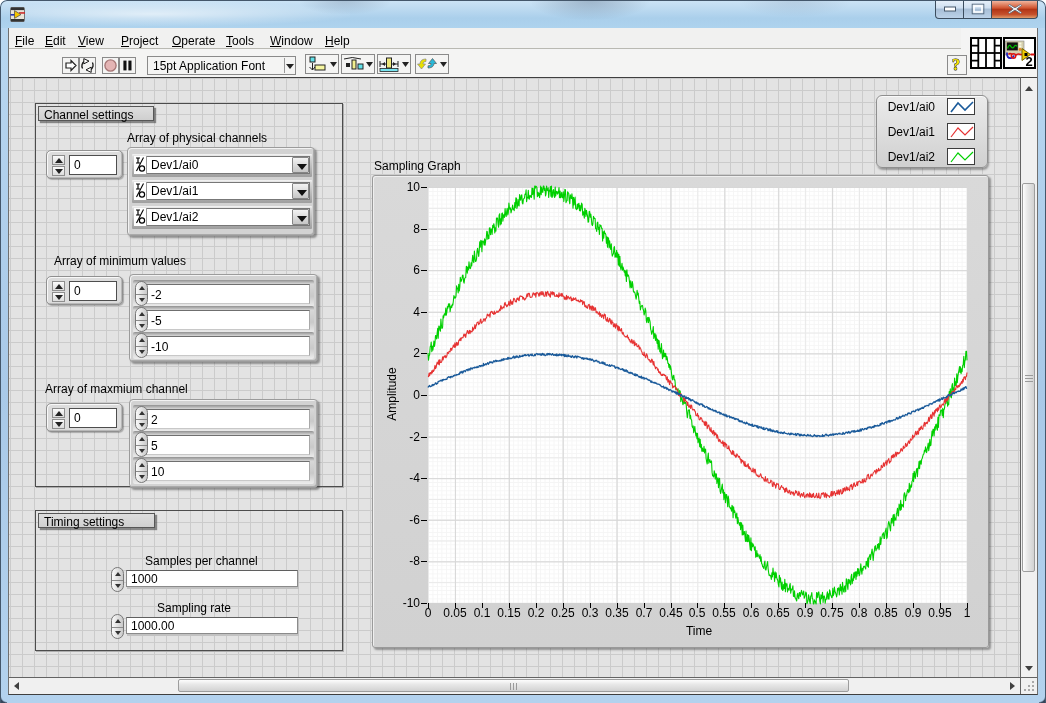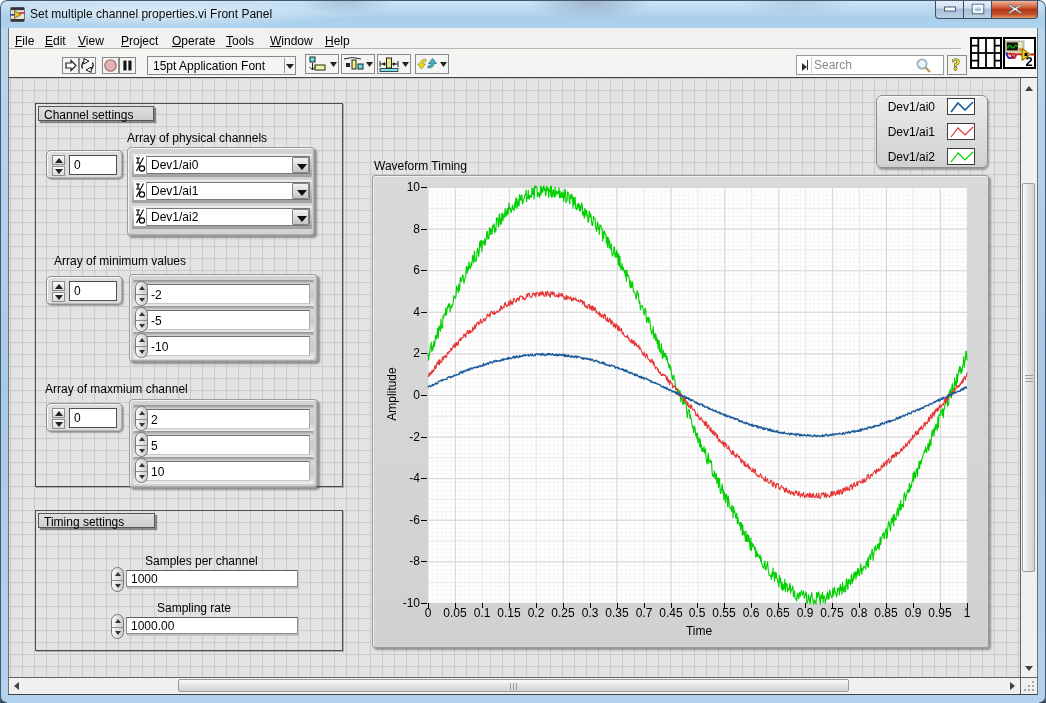--- a/index.html
+++ b/index.html
@@ -85,21 +85,20 @@
     <div style="position:absolute;left:740px;top:0;width:110px;height:16px;background:radial-gradient(ellipse at 50% 0%,rgba(110,130,155,.22),rgba(120,140,160,0) 75%)"></div>
  <svg id="vicon" style="position:absolute;left:10px;top:7px" width="15" height="15" viewBox="0 0 15 15">
   <rect x="0" y="0" width="15" height="15" rx="2" fill="#777"></rect>
   <rect x="1" y="3" width="13" height="9" fill="#e8e4d8"></rect>
   <rect x="1" y="0.5" width="13" height="2.6" fill="#333"></rect>
   <rect x="1" y="12" width="13" height="2.5" fill="#333"></rect>
   <rect x="0.5" y="7" width="5" height="1.6" fill="#2233bb"></rect>
   <rect x="9" y="5.2" width="6" height="1.5" fill="#cc2222"></rect>
   <path d="M4.5 3.6 L11 7.5 L4.5 11.4 Z" fill="#f5c400" stroke="#555" stroke-width="0.8"></path>
  </svg>
- <div id="ttext">Set multiple channel properties.vi Front Panel</div>
  <div id="wbtns">
   <div class="wb" id="wbmin">
         <svg width="13" height="6">
           <rect x="1" y="1" width="11" height="4" fill="#fff" stroke="#47586b" stroke-width="1"></rect>
         </svg>
       </div>
   <div class="wb" id="wbmax">
         <svg width="13" height="11" viewBox="0 0 13 11">
           <rect x="0.5" y="0.5" width="12" height="10" fill="none" stroke="#47586b" stroke-width="1"></rect>
           <rect x="2.5" y="2.5" width="8" height="6" fill="none" stroke="#fff" stroke-width="1.6"></rect>
@@ -167,30 +166,20 @@
             <path d="M4 9 L7 7 L7 11 Z M18 9 L15 7 L15 11 Z" fill="#222"></path>
             <rect x="8.5" y="3" width="5" height="10" fill="#efe87c" stroke="#222" stroke-width="1"></rect>
             <rect x="2" y="13.5" width="18" height="3" fill="#79e4ef" stroke="#222" stroke-width="0.8"></rect>
             <path d="M24 7 L31 7 L27.5 12 Z" fill="#222"></path>
           </svg></div>
 <div class="tbtn" style="left:406px;top:4px;width:34px;height:20px"><svg width="32" height="18" viewBox="0 0 32 18">
             <path d="M10 4 C5 4 4 7 4 9 L1.5 9 L5.5 14 L9.5 9 L7 9 C7 7.5 8 6.5 10 6.5 Z" fill="#e8e000" stroke="#888" stroke-width="0.7"></path>
             <path d="M12 13 C17 13 18 10 18 8.5 L20.5 8.5 L16.5 3.5 L12.5 8.5 L15 8.5 C15 10 14 10.8 12 10.8 Z" fill="#28b8d8" stroke="#555" stroke-width="0.7"></path>
             <path d="M24 7 L31 7 L27.5 12 Z" fill="#222"></path>
           </svg></div>
-<div class="tbtn" style="left:787px;top:5px;width:148px;height:20px;background:#fff;border-color:#9a9a9a">
-          <span class="tri" style="position:absolute;left:5px;top:7px;border-top:4px solid transparent;border-bottom:4px solid transparent;border-left:5px solid #333"></span>
-          <span style="position:absolute;left:10px;top:4px;width:1px;height:10px;background:#333"></span>
-          <span style="position:absolute;left:14px;top:1px;bottom:1px;width:1px;background:#ccc"></span>
-          <span style="position:absolute;left:17px;top:2px;font-size:12px;color:#8a8a8a">Search</span>
-          <svg style="position:absolute;right:11px;top:1px" width="17" height="17" viewBox="0 0 17 17">
-            <circle cx="7" cy="7" r="4.6" fill="#eef5fa" stroke="#9ab0c0" stroke-width="1.8"></circle>
-            <path d="M10.5 10.5 L15 15" stroke="#c09060" stroke-width="2.2"></path>
-          </svg>
-        </div>
 <div class="tbtn" style="left:938px;top:5px;width:20px;height:20px"><svg width="18" height="18" viewBox="0 0 18 18">
             <text x="4" y="14" font-family="Liberation Serif,serif" font-size="16" font-weight="bold" fill="#f5e400" stroke="#222" stroke-width="0.9" paint-order="stroke">?</text>
           </svg></div>
 <svg style="position:absolute;left:961px;top:-13px" width="32" height="32" viewBox="0 0 32 32">
           <rect x="1" y="1" width="30" height="30" fill="#fff" stroke="#000" stroke-width="2"></rect>
           <g stroke="#000" stroke-width="1.8">
             <path d="M8.3 2 L8.3 30 M16 2 L16 30 M24.6 2 L24.6 30"></path>
             <path d="M2 16 L30 16"></path>
             <path d="M2 8.6 L8.3 8.6 M2 23.6 L8.3 23.6 M24.6 8.6 L30 8.6 M24.6 23.6 L30 23.6"></path>
           </g>
@@ -339,21 +328,21 @@
 </div>
 <div class="lbl" style="left:148px;top:523px">Sampling rate</div>
 <div class="numctl" style="position:absolute;left:102px;top:538px">
  <div class="oval" style="left:0;top:-2px">
             <span class="tri" style="position:absolute;left:3px;top:4px;border-left:3px solid transparent;border-right:3px solid transparent;border-bottom:4px solid #333"></span>
             <span class="tri" style="position:absolute;left:3px;top:16px;border-left:3px solid transparent;border-right:3px solid transparent;border-top:4px solid #333"></span>
           </div>
  <div class="wf" style="left:15px;top:1px;width:172px;height:17px">1000.00</div>
 </div>
 
-<div class="lbl" style="left:365px;top:81px">Waveform Timing</div>
+<div class="lbl" style="left:365px;top:81px">Sampling Graph</div>
 <div id="graph">
  <div id="plot">
             <svg width="617" height="473" viewBox="0 0 617 473">
               <polyline points="55.0,177.0 55.5,184.2 56.1,179.5 56.6,179.0 57.2,170.7 57.7,170.2 58.2,166.0 58.8,175.8 59.3,170.0 59.9,174.1 60.4,170.3 60.9,165.1 61.5,170.5 62.0,166.9 62.5,159.5 63.1,159.7 63.6,162.9 64.2,156.6 64.7,152.4 65.2,162.2 65.8,150.0 66.3,150.3 66.9,154.0 67.4,155.3 67.9,143.1 68.5,150.4 69.0,152.5 69.6,151.3 70.1,139.8 70.6,141.9 71.2,138.0 71.7,137.8 72.2,139.3 72.8,132.1 73.3,139.1 73.9,135.6 74.4,130.6 74.9,132.3 75.5,127.8 76.0,130.6 76.6,127.7 77.1,135.6 77.6,131.9 78.2,129.9 78.7,131.7 79.3,128.4 79.8,129.1 80.3,125.5 80.9,119.5 81.4,122.1 81.9,120.9 82.5,122.0 83.0,120.1 83.6,109.8 84.1,112.7 84.6,112.1 85.2,117.0 85.7,108.3 86.3,114.9 86.8,110.9 87.3,101.4 87.9,105.2 88.4,105.2 89.0,102.4 89.5,99.2 90.0,99.1 90.6,105.5 91.1,107.2 91.7,102.2 92.2,101.9 92.7,101.6 93.3,90.5 93.8,90.4 94.3,97.1 94.9,91.4 95.4,94.0 96.0,85.9 96.5,91.1 97.0,92.8 97.6,92.1 98.1,86.8 98.7,89.9 99.2,84.5 99.7,79.2 100.3,85.1 100.8,86.6 101.4,75.0 101.9,80.7 102.4,85.5 103.0,85.2 103.5,83.4 104.0,75.4 104.6,72.2 105.1,76.4 105.7,80.4 106.2,75.1 106.7,65.8 107.3,71.3 107.8,64.4 108.4,65.0 108.9,75.8 109.4,65.2 110.0,64.9 110.5,66.0 111.1,68.9 111.6,62.9 112.1,69.3 112.7,64.1 113.2,63.0 113.8,55.3 114.3,55.6 114.8,63.2 115.4,59.1 115.9,62.7 116.4,51.9 117.0,51.7 117.5,58.8 118.1,53.3 118.6,53.0 119.1,58.5 119.7,49.4 120.2,51.7 120.8,47.7 121.3,50.4 121.8,56.9 122.4,51.7 122.9,55.2 123.5,42.0 124.0,42.0 124.5,42.0 125.1,48.5 125.6,51.3 126.1,39.3 126.7,37.7 127.2,48.9 127.8,42.8 128.3,47.9 128.8,37.7 129.4,37.0 129.9,45.2 130.5,39.8 131.0,38.2 131.5,41.5 132.1,32.6 132.6,38.1 133.2,40.5 133.7,35.4 134.2,32.2 134.8,38.9 135.3,36.9 135.9,27.0 136.4,31.2 136.9,33.5 137.5,31.9 138.0,36.9 138.5,34.9 139.1,32.9 139.6,29.0 140.2,33.4 140.7,33.1 141.2,34.7 141.8,26.5 142.3,31.6 142.9,21.9 143.4,22.1 143.9,32.5 144.5,29.7 145.0,23.4 145.6,29.3 146.1,30.0 146.6,18.6 147.2,23.2 147.7,24.2 148.2,19.5 148.8,18.9 149.3,27.0 149.9,27.9 150.4,23.0 150.9,22.8 151.5,21.9 152.0,18.0 152.6,18.4 153.1,13.9 153.6,25.7 154.2,21.3 154.7,21.9 155.3,14.4 155.8,22.6 156.3,23.1 156.9,19.4 157.4,19.5 157.9,21.2 158.5,21.4 159.0,12.0 159.6,18.4 160.1,12.4 160.6,16.5 161.2,23.2 161.7,10.0 162.3,12.1 162.8,10.1 163.3,10.5 163.9,11.5 164.4,20.7 165.0,16.2 165.5,19.8 166.0,17.1 166.6,21.8 167.1,17.3 167.7,10.0 168.2,18.7 168.7,11.5 169.3,15.9 169.8,16.3 170.3,10.0 170.9,10.0 171.4,14.4 172.0,12.2 172.5,19.9 173.0,18.0 173.6,10.0 174.1,14.1 174.7,14.6 175.2,11.8 175.7,21.4 176.3,14.2 176.8,15.3 177.4,10.6 177.9,20.2 178.4,10.0 179.0,21.5 179.5,20.1 180.0,14.6 180.6,13.6 181.1,19.8 181.7,21.5 182.2,11.0 182.7,20.0 183.3,15.4 183.8,15.2 184.4,18.1 184.9,16.0 185.4,17.1 186.0,11.6 186.5,21.8 187.1,15.0 187.6,21.8 188.1,19.9 188.7,16.3 189.2,21.6 189.8,21.7 190.3,15.9 190.8,25.5 191.4,20.5 191.9,13.4 192.4,13.7 193.0,26.7 193.5,25.0 194.1,24.6 194.6,15.8 195.1,16.8 195.7,17.2 196.2,24.5 196.8,27.8 197.3,18.9 197.8,21.0 198.4,22.6 198.9,17.9 199.5,22.8 200.0,32.1 200.5,21.4 201.1,28.9 201.6,24.3 202.1,21.0 202.7,32.4 203.2,33.1 203.8,33.7 204.3,28.0 204.8,32.4 205.4,28.3 205.9,27.2 206.5,34.7 207.0,29.3 207.5,34.9 208.1,32.3 208.6,27.1 209.2,28.5 209.7,39.3 210.2,35.3 210.8,37.9 211.3,42.2 211.8,32.2 212.4,34.6 212.9,40.4 213.5,34.4 214.0,37.5 214.5,39.8 215.1,46.2 215.6,45.9 216.2,35.4 216.7,35.8 217.2,41.3 217.8,38.0 218.3,42.1 218.9,48.7 219.4,49.6 219.9,47.8 220.5,40.4 221.0,42.5 221.6,42.3 222.1,42.5 222.6,52.6 223.2,52.8 223.7,55.5 224.2,46.9 224.8,46.2 225.3,53.5 225.9,51.3 226.4,58.5 226.9,48.6 227.5,50.2 228.0,49.5 228.6,52.5 229.1,52.3 229.6,64.9 230.2,55.9 230.7,62.2 231.3,54.8 231.8,57.4 232.3,57.3 232.9,58.9 233.4,67.2 233.9,60.9 234.5,71.1 235.0,61.4 235.6,62.5 236.1,72.0 236.6,64.8 237.2,70.5 237.7,73.5 238.3,67.7 238.8,76.4 239.3,80.1 239.9,78.6 240.4,77.7 241.0,71.2 241.5,70.7 242.0,81.1 242.6,77.1 243.1,81.3 243.6,74.3 244.2,81.3 244.7,76.7 245.3,89.0 245.8,78.2 246.3,90.1 246.9,80.3 247.4,90.8 248.0,94.0 248.5,90.5 249.0,87.4 249.6,94.1 250.1,91.1 250.7,93.4 251.2,96.1 251.7,94.5 252.3,100.0 252.8,94.8 253.4,105.5 253.9,93.9 254.4,100.2 255.0,98.8 255.5,99.5 256.0,101.6 256.6,106.8 257.1,111.9 257.7,104.8 258.2,110.5 258.7,111.8 259.3,105.5 259.8,108.4 260.4,115.2 260.9,116.2 261.4,115.9 262.0,117.1 262.5,119.7 263.1,123.1 263.6,120.2 264.1,114.2 264.7,118.9 265.2,117.0 265.7,122.0 266.3,127.5 266.8,125.2 267.4,133.9 267.9,131.1 268.4,130.3 269.0,129.4 269.5,129.5 270.1,133.3 270.6,134.7 271.1,139.0 271.7,136.7 272.2,132.0 272.8,134.6 273.3,144.3 273.8,146.7 274.4,142.0 274.9,141.5 275.5,146.8 276.0,141.4 276.5,143.5 277.1,145.8 277.6,153.1 278.1,154.7 278.7,158.3 279.2,156.5 279.8,154.5 280.3,150.6 280.8,162.5 281.4,159.0 281.9,157.3 282.5,164.5 283.0,158.8 283.5,162.8 284.1,167.5 284.6,163.1 285.2,173.2 285.7,164.2 286.2,165.2 286.8,175.6 287.3,172.4 287.8,177.1 288.4,167.6 288.9,174.9 289.5,182.6 290.0,181.1 290.5,174.1 291.1,180.8 291.6,177.3 292.2,180.4 292.7,177.3 293.2,183.9 293.8,180.3 294.3,182.4 294.9,187.5 295.4,187.3 295.9,191.5 296.5,188.3 297.0,193.4 297.5,189.9 298.1,193.3 298.6,198.3 299.2,202.5 299.7,203.9 300.2,199.8 300.8,199.4 301.3,204.0 301.9,203.8 302.4,209.9 302.9,213.9 303.5,212.3 304.0,213.8 304.6,214.4 305.1,212.7 305.6,219.5 306.2,219.5 306.7,214.4 307.3,215.5 307.8,225.6 308.3,222.2 308.9,221.6 309.4,224.6 309.9,228.8 310.5,227.1 311.0,221.8 311.6,227.4 312.1,227.2 312.6,226.3 313.2,228.8 313.7,235.4 314.3,241.8 314.8,238.3 315.3,234.1 315.9,234.0 316.4,233.9 317.0,242.5 317.5,239.2 318.0,243.3 318.6,243.8 319.1,250.3 319.6,251.6 320.2,249.9 320.7,256.7 321.3,253.8 321.8,250.3 322.3,255.4 322.9,259.9 323.4,257.0 324.0,262.9 324.5,257.4 325.0,266.8 325.6,263.0 326.1,262.0 326.7,270.6 327.2,263.4 327.7,271.6 328.3,268.4 328.8,275.2 329.4,272.0 329.9,275.5 330.4,275.2 331.0,270.4 331.5,276.9 332.0,273.0 332.6,273.2 333.1,282.3 333.7,285.9 334.2,288.0 334.7,282.1 335.3,277.0 335.8,287.1 336.4,284.2 336.9,283.6 337.4,286.6 338.0,286.4 338.5,284.9 339.1,296.4 339.6,300.0 340.1,299.4 340.7,301.0 341.2,294.7 341.7,297.3 342.3,303.2 342.8,297.8 343.4,298.1 343.9,307.4 344.4,302.6 345.0,301.8 345.5,311.7 346.1,303.1 346.6,302.3 347.1,315.2 347.7,317.5 348.2,314.7 348.8,310.8 349.3,308.1 349.8,316.9 350.4,313.7 350.9,323.6 351.5,316.3 352.0,318.2 352.5,326.6 353.1,318.5 353.6,318.5 354.1,323.0 354.7,330.7 355.2,320.0 355.8,323.8 356.3,330.9 356.8,330.8 357.4,332.7 357.9,331.9 358.5,335.2 359.0,329.3 359.5,330.7 360.1,341.6 360.6,330.9 361.2,336.4 361.7,334.8 362.2,337.5 362.8,342.3 363.3,339.2 363.8,337.0 364.4,347.6 364.9,341.2 365.5,345.9 366.0,347.7 366.5,349.3 367.1,346.3 367.6,353.6 368.2,346.6 368.7,347.8 369.2,359.0 369.8,349.0 370.3,358.8 370.9,356.7 371.4,355.6 371.9,359.7 372.5,365.5 373.0,355.1 373.5,365.2 374.1,365.7 374.6,358.6 375.2,365.8 375.7,359.3 376.2,362.6 376.8,369.3 377.3,373.9 377.9,361.9 378.4,374.6 378.9,366.7 379.5,370.8 380.0,367.9 380.6,369.7 381.1,371.2 381.6,374.1 382.2,370.8 382.7,381.2 383.3,380.3 383.8,374.6 384.3,380.7 384.9,377.8 385.4,380.0 385.9,380.0 386.5,382.3 387.0,378.6 387.6,385.1 388.1,380.7 388.6,387.4 389.2,388.4 389.7,391.0 390.3,390.7 390.8,392.5 391.3,387.5 391.9,385.1 392.4,393.7 393.0,394.0 393.5,391.0 394.0,388.4 394.6,385.6 395.1,392.5 395.6,396.4 396.2,399.6 396.7,399.0 397.3,399.2 397.8,400.5 398.3,403.4 398.9,396.8 399.4,401.0 400.0,392.0 400.5,398.4 401.0,397.0 401.6,405.5 402.1,395.9 402.7,401.6 403.2,396.9 403.7,401.6 404.3,403.6 404.8,404.5 405.4,408.6 405.9,410.9 406.4,399.2 407.0,406.1 407.5,401.9 408.0,408.2 408.6,413.2 409.1,406.0 409.7,414.4 410.2,413.6 410.7,408.4 411.3,412.4 411.8,403.3 412.4,415.8 412.9,407.4 413.4,410.0 414.0,407.9 414.5,416.0 415.1,412.4 415.6,413.7 416.1,414.2 416.7,408.9 417.2,407.5 417.7,417.2 418.3,413.3 418.8,413.8 419.4,412.3 419.9,409.8 420.4,420.3 421.0,420.6 421.5,414.7 422.1,421.9 422.6,422.0 423.1,423.6 423.7,424.9 424.2,419.0 424.8,417.3 425.3,421.7 425.8,422.8 426.4,416.5 426.9,416.8 427.4,420.4 428.0,417.4 428.5,414.4 429.1,416.5 429.6,418.9 430.1,418.6 430.7,415.0 431.2,422.2 431.8,420.7 432.3,419.4 432.8,416.0 433.4,417.3 433.9,427.8 434.5,426.6 435.0,424.7 435.5,418.8 436.1,421.4 436.6,425.3 437.2,427.6 437.7,420.0 438.2,419.9 438.8,416.6 439.3,422.7 439.8,422.8 440.4,428.0 440.9,428.0 441.5,423.8 442.0,425.3 442.5,426.3 443.1,428.0 443.6,416.5 444.2,418.2 444.7,421.7 445.2,416.5 445.8,415.8 446.3,420.2 446.9,425.7 447.4,428.0 447.9,418.9 448.5,422.7 449.0,420.1 449.5,416.4 450.1,426.4 450.6,420.7 451.2,419.9 451.7,421.7 452.2,427.1 452.8,423.4 453.3,423.4 453.9,418.6 454.4,415.9 454.9,423.0 455.5,417.8 456.0,423.1 456.6,413.9 457.1,415.5 457.6,418.9 458.2,420.0 458.7,421.7 459.2,421.3 459.8,412.2 460.3,419.7 460.9,417.9 461.4,411.1 461.9,415.3 462.5,416.6 463.0,418.1 463.6,420.9 464.1,418.2 464.6,412.4 465.2,413.9 465.7,411.7 466.3,419.0 466.8,413.9 467.3,408.3 467.9,414.7 468.4,410.7 469.0,418.3 469.5,406.2 470.0,410.8 470.6,415.4 471.1,416.1 471.6,410.3 472.2,409.9 472.7,415.7 473.3,402.9 473.8,403.6 474.3,409.3 474.9,413.5 475.4,403.3 476.0,407.3 476.5,403.9 477.0,406.2 477.6,408.9 478.1,400.7 478.7,398.2 479.2,407.8 479.7,403.0 480.3,404.8 480.8,396.8 481.3,401.9 481.9,396.3 482.4,395.9 483.0,403.4 483.5,395.8 484.0,400.3 484.6,392.6 485.1,397.8 485.7,392.9 486.2,399.7 486.7,398.8 487.3,394.2 487.8,387.9 488.4,394.3 488.9,398.3 489.4,392.3 490.0,394.3 490.5,390.7 491.1,390.2 491.6,390.7 492.1,391.8 492.7,392.9 493.2,385.2 493.7,386.2 494.3,390.2 494.8,382.0 495.4,391.3 495.9,380.9 496.4,380.7 497.0,378.5 497.5,383.6 498.1,379.0 498.6,376.1 499.1,373.1 499.7,378.9 500.2,384.4 500.8,377.2 501.3,375.2 501.8,370.6 502.4,369.7 502.9,374.8 503.4,372.8 504.0,372.9 504.5,368.4 505.1,371.9 505.6,367.6 506.1,373.6 506.7,368.4 507.2,360.7 507.8,368.5 508.3,362.7 508.8,362.4 509.4,358.8 509.9,357.8 510.5,356.8 511.0,362.5 511.5,362.4 512.1,356.0 512.6,354.5 513.1,352.0 513.7,362.6 514.2,361.2 514.8,352.5 515.3,347.5 515.8,345.5 516.4,348.0 516.9,351.3 517.5,354.9 518.0,346.6 518.5,342.3 519.1,347.2 519.6,342.8 520.2,338.9 520.7,349.7 521.2,338.3 521.8,344.2 522.3,342.1 522.9,344.2 523.4,337.9 523.9,336.3 524.5,332.2 525.0,339.7 525.5,339.9 526.1,328.0 526.6,330.3 527.2,334.5 527.7,324.2 528.2,333.7 528.8,328.2 529.3,330.0 529.9,328.9 530.4,331.1 530.9,319.1 531.5,316.7 532.0,318.7 532.6,324.7 533.1,319.7 533.6,319.9 534.2,315.4 534.7,313.6 535.2,315.4 535.8,316.7 536.3,307.4 536.9,315.1 537.4,311.4 537.9,308.9 538.5,311.1 539.0,305.4 539.6,304.2 540.1,297.3 540.6,305.7 541.2,295.2 541.7,298.4 542.3,302.5 542.8,297.3 543.3,294.5 543.9,292.5 544.4,300.8 545.0,292.0 545.5,292.3 546.0,285.5 546.6,292.8 547.1,284.5 547.6,286.0 548.2,288.3 548.7,283.2 549.3,282.2 549.8,280.2 550.3,278.3 550.9,278.0 551.4,274.3 552.0,276.0 552.5,270.9 553.0,273.2 553.6,276.6 554.1,273.6 554.7,270.5 555.2,267.1 555.7,274.7 556.3,270.6 556.8,263.2 557.3,269.8 557.9,269.1 558.4,262.3 559.0,255.1 559.5,259.9 560.0,253.4 560.6,253.3 561.1,259.9 561.7,250.8 562.2,254.3 562.7,248.6 563.3,248.1 563.8,252.5 564.4,254.3 564.9,241.4 565.4,251.4 566.0,238.8 566.5,239.0 567.0,239.6 567.6,234.8 568.1,233.7 568.7,234.6 569.2,239.4 569.7,232.3 570.3,241.7 570.8,233.2 571.4,233.1 571.9,228.8 572.4,227.5 573.0,227.4 573.5,222.9 574.1,220.0 574.6,230.1 575.1,227.1 575.7,228.7 576.2,215.6 576.8,218.8 577.3,212.7 577.8,220.9 578.4,221.8 578.9,210.1 579.4,207.6 580.0,214.7 580.5,211.9 581.1,214.3 581.6,202.0 582.1,209.5 582.7,205.7 583.2,209.8 583.8,197.7 584.3,206.7 584.8,201.1 585.4,196.8 585.9,194.6 586.5,190.5 587.0,196.5 587.5,190.8 588.1,197.6 588.6,192.7 589.1,195.8 589.7,189.2 590.2,189.0 590.8,180.3 591.3,191.6 591.8,185.7 592.4,183.5 592.9,175.2 593.5,175.3 594.0,184.4" fill="none" stroke="#00cf00" stroke-width="1.1" stroke-linejoin="round"></polyline>
               <polyline points="55.0,200.2 55.5,200.6 56.1,197.0 56.6,199.8 57.2,196.5 57.7,196.8 58.2,198.0 58.8,194.8 59.3,196.9 59.9,194.0 60.4,195.5 60.9,194.8 61.5,192.2 62.0,189.3 62.5,192.7 63.1,191.6 63.6,188.6 64.2,186.1 64.7,187.7 65.2,188.1 65.8,184.1 66.3,189.0 66.9,183.6 67.4,186.4 67.9,186.6 68.5,186.2 69.0,184.5 69.6,180.9 70.1,184.0 70.6,181.1 71.2,180.2 71.7,181.1 72.2,179.5 72.8,181.8 73.3,181.2 73.9,179.8 74.4,176.4 74.9,177.3 75.5,177.4 76.0,175.3 76.6,175.5 77.1,175.8 77.6,172.3 78.2,172.3 78.7,174.4 79.3,171.9 79.8,171.6 80.3,169.1 80.9,169.3 81.4,171.4 81.9,166.8 82.5,171.2 83.0,168.9 83.6,166.4 84.1,169.4 84.6,166.9 85.2,169.0 85.7,164.8 86.3,163.7 86.8,164.3 87.3,162.0 87.9,164.7 88.4,161.9 89.0,162.0 89.5,161.6 90.0,161.8 90.6,159.0 91.1,157.9 91.7,160.1 92.2,158.5 92.7,161.5 93.3,157.3 93.8,157.1 94.3,154.5 94.9,155.0 95.4,157.7 96.0,156.6 96.5,154.4 97.0,157.7 97.6,154.7 98.1,155.9 98.7,155.7 99.2,155.6 99.7,151.0 100.3,154.2 100.8,153.0 101.4,151.7 101.9,148.5 102.4,152.6 103.0,150.0 103.5,149.0 104.0,146.6 104.6,146.5 105.1,145.8 105.7,148.7 106.2,147.5 106.7,147.4 107.3,143.9 107.8,143.0 108.4,147.3 108.9,146.7 109.4,145.9 110.0,145.5 110.5,143.6 111.1,142.6 111.6,144.1 112.1,145.2 112.7,142.4 113.2,142.2 113.8,140.7 114.3,138.0 114.8,139.2 115.4,139.8 115.9,138.8 116.4,138.1 117.0,141.3 117.5,136.0 118.1,136.3 118.6,135.4 119.1,135.5 119.7,137.5 120.2,137.1 120.8,138.4 121.3,135.0 121.8,137.9 122.4,137.6 122.9,136.4 123.5,136.3 124.0,134.9 124.5,136.3 125.1,136.2 125.6,135.0 126.1,135.0 126.7,133.1 127.2,134.8 127.8,129.5 128.3,130.7 128.8,133.1 129.4,132.2 129.9,131.3 130.5,130.9 131.0,132.0 131.5,127.5 132.1,126.4 132.6,129.2 133.2,128.8 133.7,130.8 134.2,130.4 134.8,128.8 135.3,129.0 135.9,125.4 136.4,129.0 136.9,129.6 137.5,123.9 138.0,126.1 138.5,128.1 139.1,125.5 139.6,128.3 140.2,125.2 140.7,122.3 141.2,122.7 141.8,123.5 142.3,125.8 142.9,125.0 143.4,125.9 143.9,122.2 144.5,123.4 145.0,121.7 145.6,124.1 146.1,124.6 146.6,121.0 147.2,119.8 147.7,120.3 148.2,120.4 148.8,120.2 149.3,120.5 149.9,123.3 150.4,121.4 150.9,122.2 151.5,124.0 152.0,123.8 152.6,122.2 153.1,122.2 153.6,119.5 154.2,117.8 154.7,120.7 155.3,117.7 155.8,117.2 156.3,117.3 156.9,120.6 157.4,121.4 157.9,121.2 158.5,121.3 159.0,121.1 159.6,118.6 160.1,116.9 160.6,117.1 161.2,119.2 161.7,118.1 162.3,117.1 162.8,121.2 163.3,117.8 163.9,116.3 164.4,117.0 165.0,117.1 165.5,118.6 166.0,120.3 166.6,116.7 167.1,119.3 167.7,116.5 168.2,115.5 168.7,118.8 169.3,118.8 169.8,115.6 170.3,116.9 170.9,120.1 171.4,120.3 172.0,120.2 172.5,115.8 173.0,116.3 173.6,120.2 174.1,116.2 174.7,115.3 175.2,117.2 175.7,119.1 176.3,117.9 176.8,120.4 177.4,121.1 177.9,115.6 178.4,117.5 179.0,118.2 179.5,115.9 180.0,118.9 180.6,116.4 181.1,116.7 181.7,120.3 182.2,120.2 182.7,120.0 183.3,120.4 183.8,118.5 184.4,120.4 184.9,119.6 185.4,121.4 186.0,116.9 186.5,120.3 187.1,119.8 187.6,119.1 188.1,117.4 188.7,120.3 189.2,117.5 189.8,120.1 190.3,120.0 190.8,120.2 191.4,123.3 191.9,121.0 192.4,122.6 193.0,123.8 193.5,119.3 194.1,123.1 194.6,121.5 195.1,120.2 195.7,121.4 196.2,122.9 196.8,121.9 197.3,121.9 197.8,120.7 198.4,124.9 198.9,122.4 199.5,124.4 200.0,124.5 200.5,121.8 201.1,123.5 201.6,123.4 202.1,122.5 202.7,121.8 203.2,124.7 203.8,124.0 204.3,124.8 204.8,125.0 205.4,124.2 205.9,125.8 206.5,125.6 207.0,126.2 207.5,123.7 208.1,125.4 208.6,124.6 209.2,124.5 209.7,128.7 210.2,127.2 210.8,125.3 211.3,126.1 211.8,130.5 212.4,130.9 212.9,129.3 213.5,131.7 214.0,131.1 214.5,132.3 215.1,129.2 215.6,128.8 216.2,128.4 216.7,133.1 217.2,130.1 217.8,130.8 218.3,134.1 218.9,130.1 219.4,129.9 219.9,134.6 220.5,130.7 221.0,134.2 221.6,134.1 222.1,131.5 222.6,132.7 223.2,137.0 223.7,135.8 224.2,135.7 224.8,137.0 225.3,138.2 225.9,137.9 226.4,135.9 226.9,140.4 227.5,137.6 228.0,138.7 228.6,141.5 229.1,140.1 229.6,138.8 230.2,139.8 230.7,142.8 231.3,137.8 231.8,139.4 232.3,138.7 232.9,144.2 233.4,143.7 233.9,145.4 234.5,141.5 235.0,144.9 235.6,146.1 236.1,144.8 236.6,142.4 237.2,143.4 237.7,147.1 238.3,148.2 238.8,144.1 239.3,146.6 239.9,146.3 240.4,150.3 241.0,150.9 241.5,147.7 242.0,149.7 242.6,152.2 243.1,147.6 243.6,149.9 244.2,149.3 244.7,154.0 245.3,150.0 245.8,155.0 246.3,150.9 246.9,153.8 247.4,154.9 248.0,154.1 248.5,152.5 249.0,156.8 249.6,158.1 250.1,156.3 250.7,158.4 251.2,159.7 251.7,159.9 252.3,161.0 252.8,160.7 253.4,160.5 253.9,161.1 254.4,159.0 255.0,162.2 255.5,161.5 256.0,163.9 256.6,163.5 257.1,165.9 257.7,165.1 258.2,167.0 258.7,163.3 259.3,164.9 259.8,167.6 260.4,166.4 260.9,164.3 261.4,169.7 262.0,166.1 262.5,168.9 263.1,169.0 263.6,167.6 264.1,170.7 264.7,170.6 265.2,170.1 265.7,169.0 266.3,173.3 266.8,171.0 267.4,172.3 267.9,173.3 268.4,175.2 269.0,176.1 269.5,178.4 270.1,178.5 270.6,179.4 271.1,176.1 271.7,179.5 272.2,180.6 272.8,181.6 273.3,177.8 273.8,178.2 274.4,180.0 274.9,182.8 275.5,183.7 276.0,184.0 276.5,183.6 277.1,185.9 277.6,184.8 278.1,186.5 278.7,183.0 279.2,183.6 279.8,186.6 280.3,189.0 280.8,185.4 281.4,189.8 281.9,190.2 282.5,192.8 283.0,191.2 283.5,191.3 284.1,191.8 284.6,194.1 285.2,193.0 285.7,196.5 286.2,195.6 286.8,197.2 287.3,196.0 287.8,198.7 288.4,199.5 288.9,198.4 289.5,199.5 290.0,198.0 290.5,199.0 291.1,198.3 291.6,199.5 292.2,199.8 292.7,199.4 293.2,202.9 293.8,203.9 294.3,200.7 294.9,206.2 295.4,203.5 295.9,204.6 296.5,208.7 297.0,204.7 297.5,205.0 298.1,207.2 298.6,207.2 299.2,207.4 299.7,211.9 300.2,210.3 300.8,211.1 301.3,209.8 301.9,210.6 302.4,211.1 302.9,213.1 303.5,212.0 304.0,213.8 304.6,214.4 305.1,217.7 305.6,219.5 306.2,219.6 306.7,218.9 307.3,221.0 307.8,217.4 308.3,219.6 308.9,219.8 309.4,220.5 309.9,220.8 310.5,222.5 311.0,226.0 311.6,222.0 312.1,222.9 312.6,225.0 313.2,225.4 313.7,225.4 314.3,229.4 314.8,226.2 315.3,229.6 315.9,231.3 316.4,230.8 317.0,228.7 317.5,232.4 318.0,229.9 318.6,229.2 319.1,232.6 319.6,233.9 320.2,234.0 320.7,233.4 321.3,233.5 321.8,235.0 322.3,235.5 322.9,239.4 323.4,239.6 324.0,239.6 324.5,237.4 325.0,240.6 325.6,239.7 326.1,243.5 326.7,243.9 327.2,243.3 327.7,241.5 328.3,242.0 328.8,242.8 329.4,245.6 329.9,244.9 330.4,245.8 331.0,246.4 331.5,249.1 332.0,245.2 332.6,249.8 333.1,245.9 333.7,246.7 334.2,252.7 334.7,250.7 335.3,249.2 335.8,249.0 336.4,252.6 336.9,254.2 337.4,255.2 338.0,251.5 338.5,256.3 339.1,254.8 339.6,257.9 340.1,256.3 340.7,254.4 341.2,259.7 341.7,256.3 342.3,258.7 342.8,257.1 343.4,258.8 343.9,262.1 344.4,258.8 345.0,261.7 345.5,265.0 346.1,265.7 346.6,263.4 347.1,264.2 347.7,265.7 348.2,267.2 348.8,266.6 349.3,267.3 349.8,264.8 350.4,270.2 350.9,266.4 351.5,266.5 352.0,271.2 352.5,267.0 353.1,268.8 353.6,268.3 354.1,272.4 354.7,272.5 355.2,272.9 355.8,269.9 356.3,272.8 356.8,274.7 357.4,274.8 357.9,276.2 358.5,278.1 359.0,278.3 359.5,274.5 360.1,278.3 360.6,275.0 361.2,279.5 361.7,279.9 362.2,279.0 362.8,281.4 363.3,280.8 363.8,277.9 364.4,278.8 364.9,279.8 365.5,281.3 366.0,280.2 366.5,280.5 367.1,283.3 367.6,282.8 368.2,287.1 368.7,283.6 369.2,285.8 369.8,284.5 370.3,285.6 370.9,288.1 371.4,290.0 371.9,285.3 372.5,290.5 373.0,288.9 373.5,290.1 374.1,290.8 374.6,288.7 375.2,287.8 375.7,292.4 376.2,290.5 376.8,293.0 377.3,292.0 377.9,293.4 378.4,295.1 378.9,295.6 379.5,295.7 380.0,292.1 380.6,294.9 381.1,296.9 381.6,293.3 382.2,293.2 382.7,296.8 383.3,299.0 383.8,299.1 384.3,300.1 384.9,299.0 385.4,300.9 385.9,300.4 386.5,300.7 387.0,299.3 387.6,297.8 388.1,299.0 388.6,301.3 389.2,301.7 389.7,301.4 390.3,302.6 390.8,303.2 391.3,305.2 391.9,304.3 392.4,300.6 393.0,305.8 393.5,304.0 394.0,303.6 394.6,302.6 395.1,306.7 395.6,306.7 396.2,307.1 396.7,306.6 397.3,306.6 397.8,304.0 398.3,304.9 398.9,305.1 399.4,310.3 400.0,310.6 400.5,306.9 401.0,306.1 401.6,308.9 402.1,308.5 402.7,312.2 403.2,310.2 403.7,307.4 404.3,308.2 404.8,308.3 405.4,307.9 405.9,312.4 406.4,313.5 407.0,313.5 407.5,311.6 408.0,310.9 408.6,309.6 409.1,311.2 409.7,311.8 410.2,311.4 410.7,313.4 411.3,313.1 411.8,316.3 412.4,312.2 412.9,315.6 413.4,311.8 414.0,313.6 414.5,315.8 415.1,317.0 415.6,316.5 416.1,314.4 416.7,314.3 417.2,317.9 417.7,318.3 418.3,315.8 418.8,315.7 419.4,317.0 419.9,318.1 420.4,316.0 421.0,319.6 421.5,318.1 422.1,317.3 422.6,314.6 423.1,316.5 423.7,315.3 424.2,317.8 424.8,319.3 425.3,319.4 425.8,315.4 426.4,317.0 426.9,319.4 427.4,321.2 428.0,318.5 428.5,317.6 429.1,319.2 429.6,320.2 430.1,317.9 430.7,316.5 431.2,320.6 431.8,321.8 432.3,320.1 432.8,319.7 433.4,318.3 433.9,321.2 434.5,317.7 435.0,318.1 435.5,319.5 436.1,321.3 436.6,316.9 437.2,320.8 437.7,317.9 438.2,321.3 438.8,321.4 439.3,318.3 439.8,321.0 440.4,317.2 440.9,319.9 441.5,321.7 442.0,321.5 442.5,320.4 443.1,318.9 443.6,317.3 444.2,321.9 444.7,320.5 445.2,321.5 445.8,317.0 446.3,321.9 446.9,322.3 447.4,322.3 447.9,320.3 448.5,317.3 449.0,317.3 449.5,318.2 450.1,316.6 450.6,316.9 451.2,320.3 451.7,321.1 452.2,316.7 452.8,317.7 453.3,321.8 453.9,318.0 454.4,319.6 454.9,319.5 455.5,319.7 456.0,320.5 456.6,321.4 457.1,319.7 457.6,319.1 458.2,315.5 458.7,320.2 459.2,315.2 459.8,319.5 460.3,318.5 460.9,315.6 461.4,315.5 461.9,317.6 462.5,319.7 463.0,317.1 463.6,317.5 464.1,314.2 464.6,318.3 465.2,317.1 465.7,313.8 466.3,318.7 466.8,316.3 467.3,313.8 467.9,313.9 468.4,317.9 469.0,317.7 469.5,317.4 470.0,312.2 470.6,315.9 471.1,312.8 471.6,311.7 472.2,314.7 472.7,314.9 473.3,310.7 473.8,312.5 474.3,314.3 474.9,311.4 475.4,313.5 476.0,313.5 476.5,314.8 477.0,310.2 477.6,309.0 478.1,310.4 478.7,308.4 479.2,313.5 479.7,312.0 480.3,310.3 480.8,307.2 481.3,306.9 481.9,310.0 482.4,310.5 483.0,309.1 483.5,308.5 484.0,305.7 484.6,309.7 485.1,305.8 485.7,305.9 486.2,305.1 486.7,305.0 487.3,305.7 487.8,307.0 488.4,306.7 488.9,306.1 489.4,303.4 490.0,307.1 490.5,306.1 491.1,302.5 491.6,305.1 492.1,305.9 492.7,305.7 493.2,302.3 493.7,303.3 494.3,299.1 494.8,299.3 495.4,298.3 495.9,302.2 496.4,302.8 497.0,302.4 497.5,299.7 498.1,298.1 498.6,299.2 499.1,300.1 499.7,298.6 500.2,297.0 500.8,296.3 501.3,295.5 501.8,294.5 502.4,295.2 502.9,297.9 503.4,293.3 504.0,296.1 504.5,294.1 505.1,294.8 505.6,292.2 506.1,294.9 506.7,294.2 507.2,293.8 507.8,293.9 508.3,289.2 508.8,290.5 509.4,291.6 509.9,290.7 510.5,286.8 511.0,289.2 511.5,290.3 512.1,286.5 512.6,286.9 513.1,284.5 513.7,289.2 514.2,286.6 514.8,284.1 515.3,283.5 515.8,282.6 516.4,287.2 516.9,285.2 517.5,285.8 518.0,284.9 518.5,279.8 519.1,281.6 519.6,279.1 520.2,281.8 520.7,278.4 521.2,280.4 521.8,281.0 522.3,277.4 522.9,276.0 523.4,280.3 523.9,277.0 524.5,276.3 525.0,278.1 525.5,276.7 526.1,277.5 526.6,276.6 527.2,275.8 527.7,273.3 528.2,272.4 528.8,274.5 529.3,275.1 529.9,272.7 530.4,270.1 530.9,272.5 531.5,271.2 532.0,271.3 532.6,267.3 533.1,268.2 533.6,270.4 534.2,269.6 534.7,267.4 535.2,265.9 535.8,264.8 536.3,267.5 536.9,266.5 537.4,262.8 537.9,263.9 538.5,264.1 539.0,263.4 539.6,259.0 540.1,262.2 540.6,260.1 541.2,260.8 541.7,259.8 542.3,256.7 542.8,255.3 543.3,258.4 543.9,258.8 544.4,255.1 545.0,257.6 545.5,258.1 546.0,252.3 546.6,254.5 547.1,251.6 547.6,253.4 548.2,250.0 548.7,251.9 549.3,253.0 549.8,253.3 550.3,249.6 550.9,248.4 551.4,246.3 552.0,250.4 552.5,246.7 553.0,247.6 553.6,246.2 554.1,247.7 554.7,246.3 555.2,244.3 555.7,241.3 556.3,245.4 556.8,242.6 557.3,240.2 557.9,238.6 558.4,242.5 559.0,242.3 559.5,236.9 560.0,236.1 560.6,238.3 561.1,240.2 561.7,234.5 562.2,237.0 562.7,233.4 563.3,234.4 563.8,232.6 564.4,235.8 564.9,231.5 565.4,234.2 566.0,232.5 566.5,229.3 567.0,228.8 567.6,231.9 568.1,231.1 568.7,229.4 569.2,228.1 569.7,228.2 570.3,229.1 570.8,227.8 571.4,224.3 571.9,222.7 572.4,227.1 573.0,223.4 573.5,221.6 574.1,225.2 574.6,219.9 575.1,223.4 575.7,220.0 576.2,219.7 576.8,218.6 577.3,219.8 577.8,218.5 578.4,216.9 578.9,217.2 579.4,215.2 580.0,215.8 580.5,215.2 581.1,217.0 581.6,212.9 582.1,213.0 582.7,213.9 583.2,210.2 583.8,209.5 584.3,210.7 584.8,211.7 585.4,209.3 585.9,210.8 586.5,210.1 587.0,207.7 587.5,209.0 588.1,206.4 588.6,205.4 589.1,207.5 589.7,203.4 590.2,206.0 590.8,201.5 591.3,200.7 591.8,201.6 592.4,203.6 592.9,200.4 593.5,200.5 594.0,196.5" fill="none" stroke="#e63232" stroke-width="1.1" stroke-linejoin="round"></polyline>
               <polyline points="55.0,211.6 55.5,210.4 56.1,210.1 56.6,209.5 57.2,210.7 57.7,210.4 58.2,210.3 58.8,209.9 59.3,208.5 59.9,209.6 60.4,208.5 60.9,209.0 61.5,208.5 62.0,208.0 62.5,206.8 63.1,207.1 63.6,208.2 64.2,207.3 64.7,207.4 65.2,205.5 65.8,205.4 66.3,205.2 66.9,204.9 67.4,204.8 67.9,204.1 68.5,204.2 69.0,205.2 69.6,203.6 70.1,204.2 70.6,203.4 71.2,203.6 71.7,203.6 72.2,203.6 72.8,203.2 73.3,203.2 73.9,203.4 74.4,201.6 74.9,201.4 75.5,200.7 76.0,201.2 76.6,201.3 77.1,200.6 77.6,201.8 78.2,200.3 78.7,200.6 79.3,201.0 79.8,200.7 80.3,199.7 80.9,200.1 81.4,199.4 81.9,198.9 82.5,199.1 83.0,199.5 83.6,198.5 84.1,198.8 84.6,198.6 85.2,198.5 85.7,197.9 86.3,198.4 86.8,196.8 87.3,195.9 87.9,197.0 88.4,196.0 89.0,195.3 89.5,197.1 90.0,196.7 90.6,195.0 91.1,194.7 91.7,194.9 92.2,195.8 92.7,195.0 93.3,193.8 93.8,193.6 94.3,193.5 94.9,194.7 95.4,193.0 96.0,193.9 96.5,192.9 97.0,194.1 97.6,192.0 98.1,192.6 98.7,192.1 99.2,193.1 99.7,192.0 100.3,191.9 100.8,191.7 101.4,192.0 101.9,191.0 102.4,191.7 103.0,191.6 103.5,191.7 104.0,190.4 104.6,191.5 105.1,191.0 105.7,191.2 106.2,189.7 106.7,189.7 107.3,189.6 107.8,190.6 108.4,189.5 108.9,189.5 109.4,189.9 110.0,190.0 110.5,187.5 111.1,189.4 111.6,188.8 112.1,188.7 112.7,187.8 113.2,188.8 113.8,187.7 114.3,187.8 114.8,186.6 115.4,188.3 115.9,187.4 116.4,186.9 117.0,185.6 117.5,186.5 118.1,186.5 118.6,185.9 119.1,186.6 119.7,187.0 120.2,185.8 120.8,184.7 121.3,185.0 121.8,185.9 122.4,184.8 122.9,184.3 123.5,185.5 124.0,184.6 124.5,185.0 125.1,185.1 125.6,184.9 126.1,185.0 126.7,184.5 127.2,185.1 127.8,184.1 128.3,184.7 128.8,183.1 129.4,183.3 129.9,184.5 130.5,182.6 131.0,183.9 131.5,183.1 132.1,182.8 132.6,183.2 133.2,183.2 133.7,182.7 134.2,183.3 134.8,181.5 135.3,183.1 135.9,181.4 136.4,182.7 136.9,182.4 137.5,182.1 138.0,182.8 138.5,182.5 139.1,181.8 139.6,181.6 140.2,180.5 140.7,180.1 141.2,182.2 141.8,181.0 142.3,181.8 142.9,180.2 143.4,181.2 143.9,179.8 144.5,180.5 145.0,181.4 145.6,181.6 146.1,181.0 146.6,179.5 147.2,181.0 147.7,180.2 148.2,180.4 148.8,180.4 149.3,179.3 149.9,180.5 150.4,179.3 150.9,179.4 151.5,178.7 152.0,179.6 152.6,178.6 153.1,179.6 153.6,179.3 154.2,179.1 154.7,178.6 155.3,178.4 155.8,180.1 156.3,180.0 156.9,179.1 157.4,178.4 157.9,179.0 158.5,179.5 159.0,177.9 159.6,179.4 160.1,179.8 160.6,179.9 161.2,179.9 161.7,178.3 162.3,179.6 162.8,178.2 163.3,177.8 163.9,177.5 164.4,177.9 165.0,178.8 165.5,178.3 166.0,177.8 166.6,178.1 167.1,179.0 167.7,177.9 168.2,179.4 168.7,178.9 169.3,177.3 169.8,178.5 170.3,179.0 170.9,177.8 171.4,178.6 172.0,179.6 172.5,179.5 173.0,179.0 173.6,178.8 174.1,177.4 174.7,179.0 175.2,177.7 175.7,177.7 176.3,178.7 176.8,177.4 177.4,177.9 177.9,178.5 178.4,179.1 179.0,178.6 179.5,177.6 180.0,178.5 180.6,179.3 181.1,178.9 181.7,178.7 182.2,179.4 182.7,178.5 183.3,179.8 183.8,178.0 184.4,179.5 184.9,179.8 185.4,178.7 186.0,179.4 186.5,178.1 187.1,179.0 187.6,179.0 188.1,178.3 188.7,179.8 189.2,178.6 189.8,178.9 190.3,179.4 190.8,178.3 191.4,180.5 191.9,178.6 192.4,180.3 193.0,178.8 193.5,180.4 194.1,180.7 194.6,179.7 195.1,178.8 195.7,180.4 196.2,180.0 196.8,179.8 197.3,180.7 197.8,180.1 198.4,181.4 198.9,180.4 199.5,179.8 200.0,180.8 200.5,181.2 201.1,181.7 201.6,180.3 202.1,181.0 202.7,179.9 203.2,180.4 203.8,182.0 204.3,180.2 204.8,180.3 205.4,180.6 205.9,180.7 206.5,181.1 207.0,181.1 207.5,181.3 208.1,181.6 208.6,182.5 209.2,182.9 209.7,181.6 210.2,182.0 210.8,183.4 211.3,182.1 211.8,182.3 212.4,182.7 212.9,182.2 213.5,182.1 214.0,183.3 214.5,182.4 215.1,183.3 215.6,183.2 216.2,183.7 216.7,182.7 217.2,183.9 217.8,182.9 218.3,184.4 218.9,183.8 219.4,183.3 219.9,184.0 220.5,184.8 221.0,185.7 221.6,184.9 222.1,185.2 222.6,184.4 223.2,184.6 223.7,184.3 224.2,185.6 224.8,185.9 225.3,185.7 225.9,185.4 226.4,187.1 226.9,186.9 227.5,187.2 228.0,187.0 228.6,187.2 229.1,185.8 229.6,187.7 230.2,186.2 230.7,187.8 231.3,188.2 231.8,186.6 232.3,188.8 232.9,188.9 233.4,189.0 233.9,189.3 234.5,188.8 235.0,189.3 235.6,189.6 236.1,190.1 236.6,188.7 237.2,190.4 237.7,190.1 238.3,189.5 238.8,189.0 239.3,189.7 239.9,189.8 240.4,190.0 241.0,189.9 241.5,190.0 242.0,191.7 242.6,192.2 243.1,191.1 243.6,191.5 244.2,191.7 244.7,191.2 245.3,192.8 245.8,191.8 246.3,192.6 246.9,192.8 247.4,193.4 248.0,193.5 248.5,193.1 249.0,193.3 249.6,192.7 250.1,194.3 250.7,193.5 251.2,195.2 251.7,194.1 252.3,195.4 252.8,194.0 253.4,194.0 253.9,195.8 254.4,194.8 255.0,196.3 255.5,196.3 256.0,197.0 256.6,196.4 257.1,197.4 257.7,196.3 258.2,196.8 258.7,197.3 259.3,196.9 259.8,198.2 260.4,198.2 260.9,198.3 261.4,199.4 262.0,197.6 262.5,199.6 263.1,199.8 263.6,198.4 264.1,198.6 264.7,199.7 265.2,200.0 265.7,200.8 266.3,201.4 266.8,200.4 267.4,201.3 267.9,201.7 268.4,200.2 269.0,202.5 269.5,201.9 270.1,201.3 270.6,201.5 271.1,203.2 271.7,202.0 272.2,202.6 272.8,202.7 273.3,202.2 273.8,202.8 274.4,203.5 274.9,203.3 275.5,204.2 276.0,204.3 276.5,203.9 277.1,204.6 277.6,205.4 278.1,206.5 278.7,205.0 279.2,206.2 279.8,206.3 280.3,206.8 280.8,206.5 281.4,207.1 281.9,206.3 282.5,207.1 283.0,207.4 283.5,207.2 284.1,208.2 284.6,208.2 285.2,208.0 285.7,208.3 286.2,208.5 286.8,208.4 287.3,209.4 287.8,209.7 288.4,210.7 288.9,210.9 289.5,210.7 290.0,210.8 290.5,210.1 291.1,212.3 291.6,211.9 292.2,211.2 292.7,212.1 293.2,211.5 293.8,213.3 294.3,212.2 294.9,213.2 295.4,213.1 295.9,214.6 296.5,214.0 297.0,213.4 297.5,213.8 298.1,214.4 298.6,215.0 299.2,216.1 299.7,214.9 300.2,215.7 300.8,215.3 301.3,215.8 301.9,216.6 302.4,215.7 302.9,217.7 303.5,216.0 304.0,218.3 304.6,216.5 305.1,217.7 305.6,218.2 306.2,217.4 306.7,218.6 307.3,218.9 307.8,220.1 308.3,218.7 308.9,219.3 309.4,220.5 309.9,221.0 310.5,220.6 311.0,219.7 311.6,220.1 312.1,221.2 312.6,222.5 313.2,220.9 313.7,222.6 314.3,221.7 314.8,222.4 315.3,221.6 315.9,223.8 316.4,222.5 317.0,222.9 317.5,224.8 318.0,223.8 318.6,224.7 319.1,224.0 319.6,223.7 320.2,224.6 320.7,225.2 321.3,225.2 321.8,226.3 322.3,226.0 322.9,227.1 323.4,226.0 324.0,227.7 324.5,226.9 325.0,228.0 325.6,227.3 326.1,228.7 326.7,229.1 327.2,227.9 327.7,228.0 328.3,227.8 328.8,228.6 329.4,228.1 329.9,230.3 330.4,229.4 331.0,229.6 331.5,230.9 332.0,231.3 332.6,231.3 333.1,230.9 333.7,230.5 334.2,230.9 334.7,231.5 335.3,232.9 335.8,231.6 336.4,232.4 336.9,233.4 337.4,232.6 338.0,233.7 338.5,233.8 339.1,233.7 339.6,233.2 340.1,234.9 340.7,234.4 341.2,235.1 341.7,234.4 342.3,234.3 342.8,235.8 343.4,235.0 343.9,235.8 344.4,236.6 345.0,236.7 345.5,236.3 346.1,235.9 346.6,236.6 347.1,238.2 347.7,236.7 348.2,237.3 348.8,237.9 349.3,238.6 349.8,238.3 350.4,238.0 350.9,239.2 351.5,239.7 352.0,238.2 352.5,239.4 353.1,240.5 353.6,238.9 354.1,240.9 354.7,240.5 355.2,240.1 355.8,240.2 356.3,239.9 356.8,241.8 357.4,241.1 357.9,240.6 358.5,241.8 359.0,241.4 359.5,242.2 360.1,241.8 360.6,241.5 361.2,243.1 361.7,242.4 362.2,243.5 362.8,242.5 363.3,243.0 363.8,242.9 364.4,243.1 364.9,243.9 365.5,243.3 366.0,245.3 366.5,244.6 367.1,245.9 367.6,245.0 368.2,244.9 368.7,246.0 369.2,245.0 369.8,246.1 370.3,246.8 370.9,247.0 371.4,246.3 371.9,246.9 372.5,247.9 373.0,247.5 373.5,246.1 374.1,247.5 374.6,247.2 375.2,247.9 375.7,248.9 376.2,247.9 376.8,249.0 377.3,249.3 377.9,248.4 378.4,248.4 378.9,250.1 379.5,248.1 380.0,250.4 380.6,250.3 381.1,250.1 381.6,249.2 382.2,249.5 382.7,249.6 383.3,250.5 383.8,249.6 384.3,251.5 384.9,249.8 385.4,252.0 385.9,251.9 386.5,250.7 387.0,250.8 387.6,251.2 388.1,252.3 388.6,251.0 389.2,252.0 389.7,252.9 390.3,253.3 390.8,251.4 391.3,253.6 391.9,253.4 392.4,253.2 393.0,252.1 393.5,252.4 394.0,252.5 394.6,253.1 395.1,254.7 395.6,253.2 396.2,254.6 396.7,253.0 397.3,253.0 397.8,255.2 398.3,253.8 398.9,255.1 399.4,255.5 400.0,253.9 400.5,255.0 401.0,255.4 401.6,254.9 402.1,256.2 402.7,255.5 403.2,255.1 403.7,254.7 404.3,256.5 404.8,254.9 405.4,256.8 405.9,256.6 406.4,256.5 407.0,256.9 407.5,257.2 408.0,256.0 408.6,256.7 409.1,257.3 409.7,256.6 410.2,257.6 410.7,256.4 411.3,255.9 411.8,257.1 412.4,257.3 412.9,257.4 413.4,257.6 414.0,257.6 414.5,258.2 415.1,258.0 415.6,257.2 416.1,257.7 416.7,258.8 417.2,258.7 417.7,257.1 418.3,258.3 418.8,257.3 419.4,257.9 419.9,257.9 420.4,258.6 421.0,258.1 421.5,258.6 422.1,258.4 422.6,257.5 423.1,259.5 423.7,259.3 424.2,257.7 424.8,257.7 425.3,258.1 425.8,258.0 426.4,259.8 426.9,258.4 427.4,259.8 428.0,258.2 428.5,259.3 429.1,259.1 429.6,259.1 430.1,259.8 430.7,259.0 431.2,258.4 431.8,259.4 432.3,259.4 432.8,259.6 433.4,260.1 433.9,259.9 434.5,258.6 435.0,258.4 435.5,259.7 436.1,259.9 436.6,259.8 437.2,258.7 437.7,260.0 438.2,260.2 438.8,259.9 439.3,260.5 439.8,260.4 440.4,260.2 440.9,259.2 441.5,258.6 442.0,260.1 442.5,260.0 443.1,259.4 443.6,260.6 444.2,260.5 444.7,259.4 445.2,259.6 445.8,259.9 446.3,259.7 446.9,260.6 447.4,260.0 447.9,260.2 448.5,260.1 449.0,260.4 449.5,258.7 450.1,260.5 450.6,259.6 451.2,260.1 451.7,260.0 452.2,258.7 452.8,258.2 453.3,258.2 453.9,259.6 454.4,259.1 454.9,259.3 455.5,260.0 456.0,259.2 456.6,258.7 457.1,259.2 457.6,258.3 458.2,259.0 458.7,259.3 459.2,257.9 459.8,258.6 460.3,259.2 460.9,257.7 461.4,258.6 461.9,258.3 462.5,258.5 463.0,257.6 463.6,257.8 464.1,258.4 464.6,258.5 465.2,257.5 465.7,257.3 466.3,257.8 466.8,257.1 467.3,257.8 467.9,258.0 468.4,258.1 469.0,258.1 469.5,258.3 470.0,256.5 470.6,257.3 471.1,258.2 471.6,257.9 472.2,257.3 472.7,256.3 473.3,256.1 473.8,256.3 474.3,257.2 474.9,256.8 475.4,255.5 476.0,256.7 476.5,256.0 477.0,257.3 477.6,256.2 478.1,256.1 478.7,255.0 479.2,254.8 479.7,255.2 480.3,256.0 480.8,254.7 481.3,254.5 481.9,256.3 482.4,255.4 483.0,255.0 483.5,255.4 484.0,255.4 484.6,254.1 485.1,255.3 485.7,254.4 486.2,255.5 486.7,254.3 487.3,253.0 487.8,255.1 488.4,254.7 488.9,252.8 489.4,252.6 490.0,253.4 490.5,253.8 491.1,253.6 491.6,252.5 492.1,252.7 492.7,252.9 493.2,252.2 493.7,253.4 494.3,252.6 494.8,251.3 495.4,251.1 495.9,251.9 496.4,251.1 497.0,250.7 497.5,251.4 498.1,252.1 498.6,252.0 499.1,250.6 499.7,251.2 500.2,250.6 500.8,251.5 501.3,249.3 501.8,250.7 502.4,249.7 502.9,249.6 503.4,250.0 504.0,250.2 504.5,249.2 505.1,249.6 505.6,250.0 506.1,249.6 506.7,249.7 507.2,247.6 507.8,249.0 508.3,247.2 508.8,247.7 509.4,246.7 509.9,247.7 510.5,248.0 511.0,248.2 511.5,246.8 512.1,246.4 512.6,246.3 513.1,245.5 513.7,247.2 514.2,245.8 514.8,245.5 515.3,244.7 515.8,246.1 516.4,244.4 516.9,246.2 517.5,244.7 518.0,245.1 518.5,244.5 519.1,245.1 519.6,244.4 520.2,244.3 520.7,243.8 521.2,243.8 521.8,244.0 522.3,243.9 522.9,243.0 523.4,241.6 523.9,241.7 524.5,243.1 525.0,241.8 525.5,242.7 526.1,242.1 526.6,240.3 527.2,241.6 527.7,242.0 528.2,240.7 528.8,240.4 529.3,240.4 529.9,239.2 530.4,239.9 530.9,240.1 531.5,240.2 532.0,239.1 532.6,238.5 533.1,238.9 533.6,238.9 534.2,239.0 534.7,237.4 535.2,236.9 535.8,237.6 536.3,237.0 536.9,237.7 537.4,237.9 537.9,237.9 538.5,236.3 539.0,235.4 539.6,235.7 540.1,235.5 540.6,234.9 541.2,235.7 541.7,235.4 542.3,235.5 542.8,234.0 543.3,234.1 543.9,234.2 544.4,233.4 545.0,232.9 545.5,234.6 546.0,234.0 546.6,233.2 547.1,232.4 547.6,233.2 548.2,232.5 548.7,231.8 549.3,232.4 549.8,231.3 550.3,232.4 550.9,231.4 551.4,230.6 552.0,229.9 552.5,230.4 553.0,229.8 553.6,229.6 554.1,229.4 554.7,229.6 555.2,229.6 555.7,229.8 556.3,227.8 556.8,227.8 557.3,227.9 557.9,227.4 558.4,228.1 559.0,228.2 559.5,227.2 560.0,227.0 560.6,226.4 561.1,225.6 561.7,226.5 562.2,226.3 562.7,225.3 563.3,224.6 563.8,225.1 564.4,224.8 564.9,223.8 565.4,223.5 566.0,225.3 566.5,222.9 567.0,224.6 567.6,223.3 568.1,223.2 568.7,221.8 569.2,223.3 569.7,223.5 570.3,221.1 570.8,222.0 571.4,221.8 571.9,221.6 572.4,221.7 573.0,222.0 573.5,220.5 574.1,221.1 574.6,220.1 575.1,218.8 575.7,218.5 576.2,219.8 576.8,219.5 577.3,219.7 577.8,218.4 578.4,219.1 578.9,219.0 579.4,216.9 580.0,217.5 580.5,216.5 581.1,217.7 581.6,217.6 582.1,216.4 582.7,215.9 583.2,216.8 583.8,215.8 584.3,215.4 584.8,215.3 585.4,215.5 585.9,214.9 586.5,215.4 587.0,215.2 587.5,215.1 588.1,213.0 588.6,214.1 589.1,212.9 589.7,213.9 590.2,211.9 590.8,213.6 591.3,211.6 591.8,212.0 592.4,210.8 592.9,210.6 593.5,212.4 594.0,212.1" fill="none" stroke="#1a5a9a" stroke-width="1.3" stroke-linejoin="round"></polyline>
             </svg>
           </div>
  <div class="xl" style="left:41px;top:430px">0</div>
           <div style="position:absolute;left:55px;top:427px;width:1px;height:5px;background:#000"></div>

